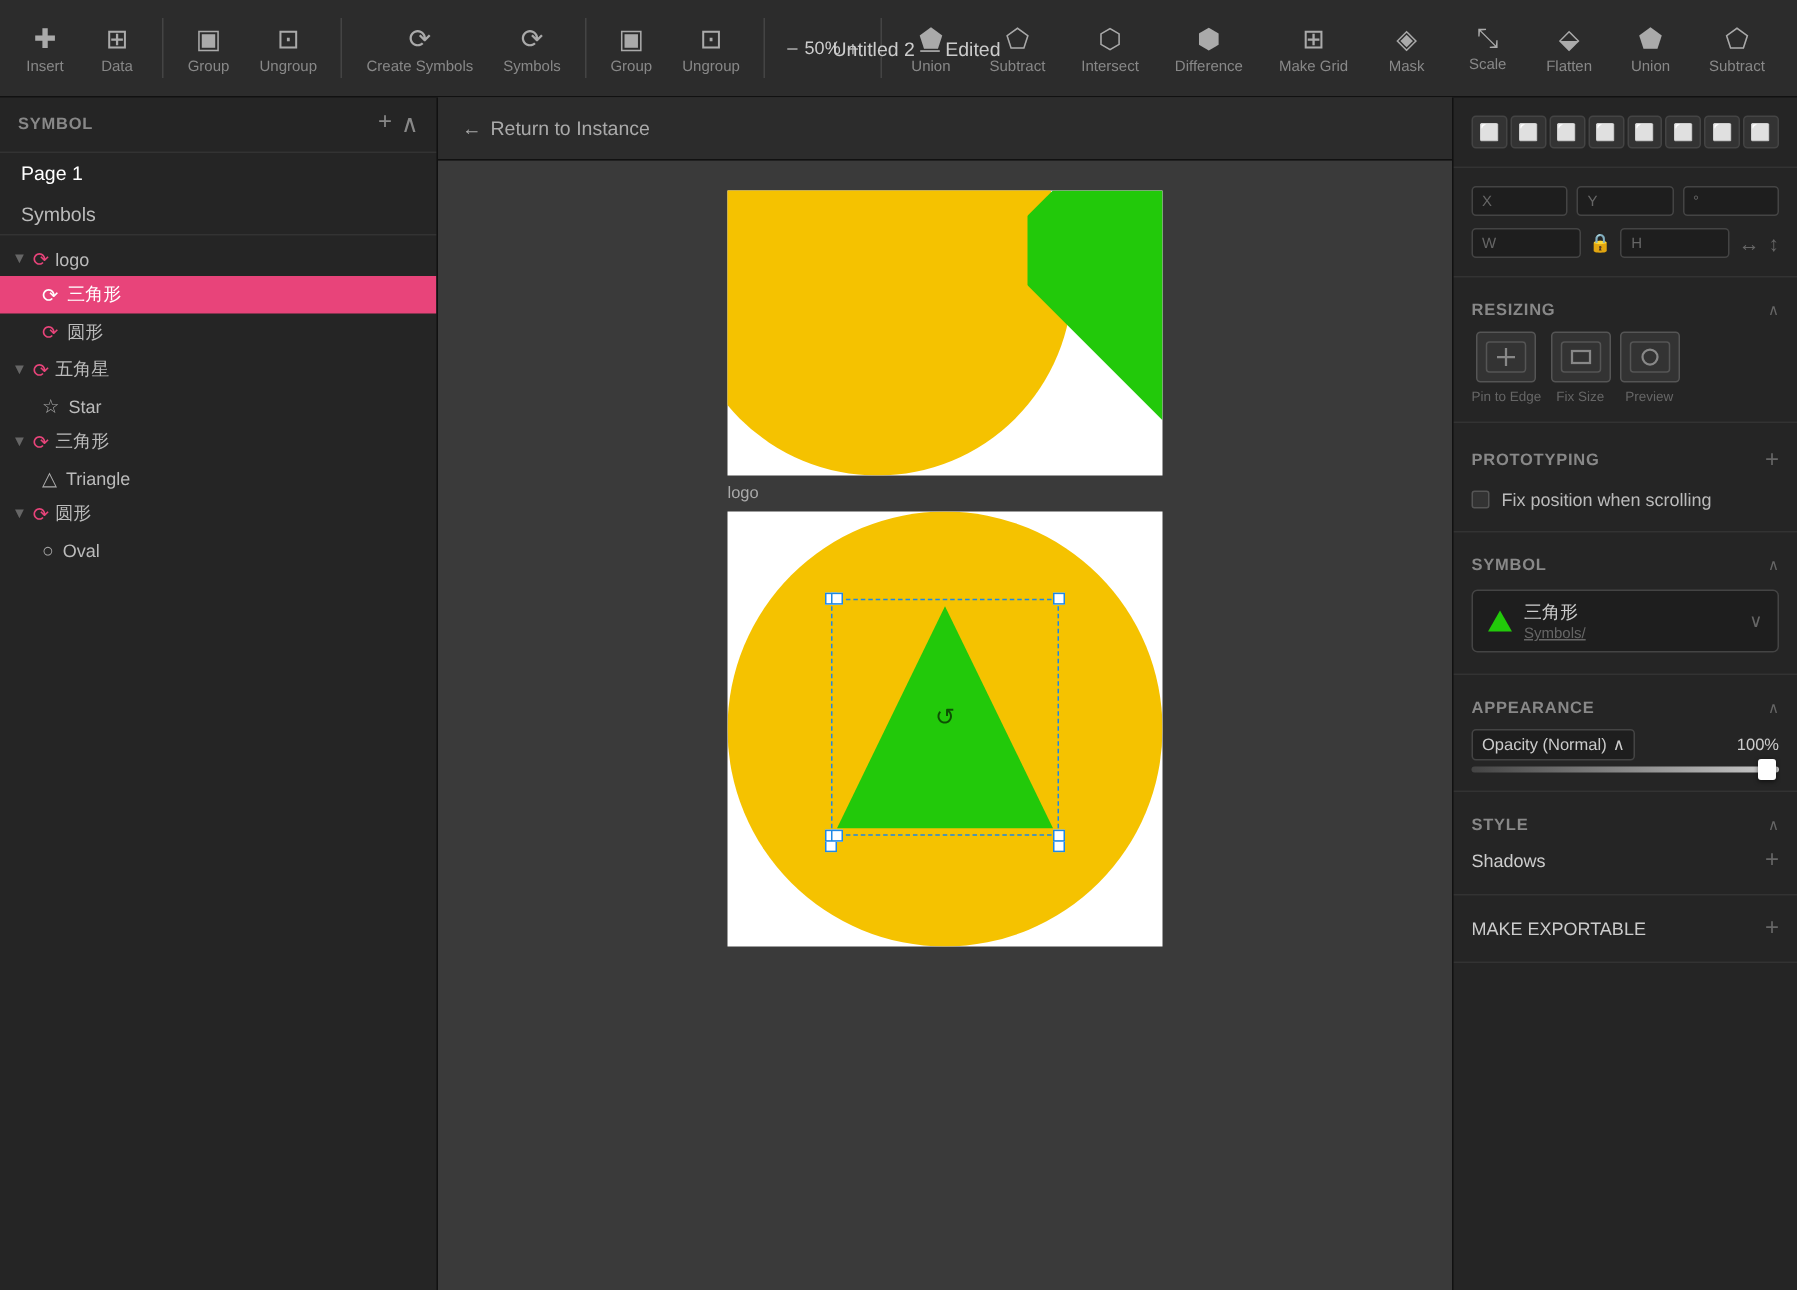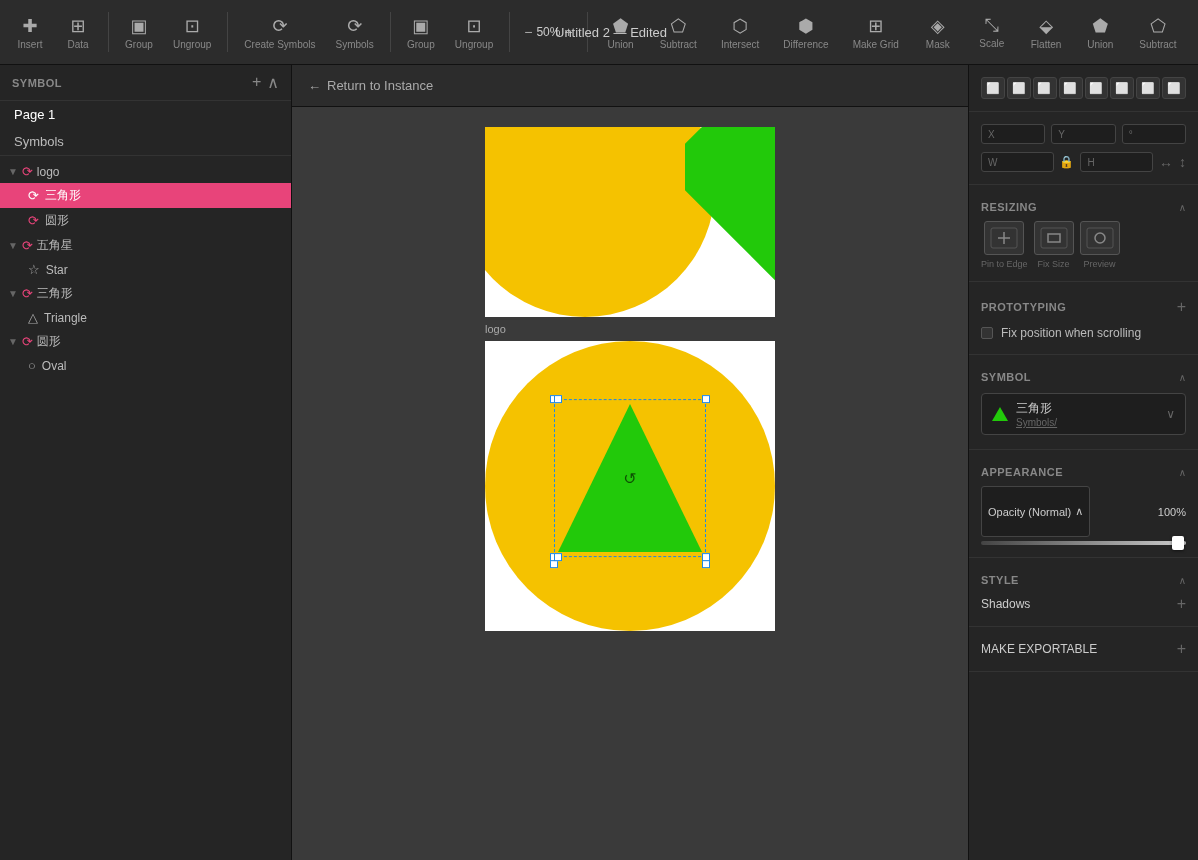--- a/index.html
+++ b/index.html
@@ -333,21 +333,21 @@
     .opacity-label-row {
       display: flex;
       justify-content: space-between;
       align-items: center;
       margin-bottom: 4px;
     }
     .opacity-select {
       background: #1e1e1e;
       border: 1px solid #444;
       border-radius: 3px;
-      padding: 18px 6px;
+      padding: 3px 6px;
       color: #ccc;
       font-size: 11px;
       display: flex;
       align-items: center;
       gap: 4px;
     }
     .opacity-val {
       font-size: 11px;
       color: #ccc;
       margin-left: 12px;

